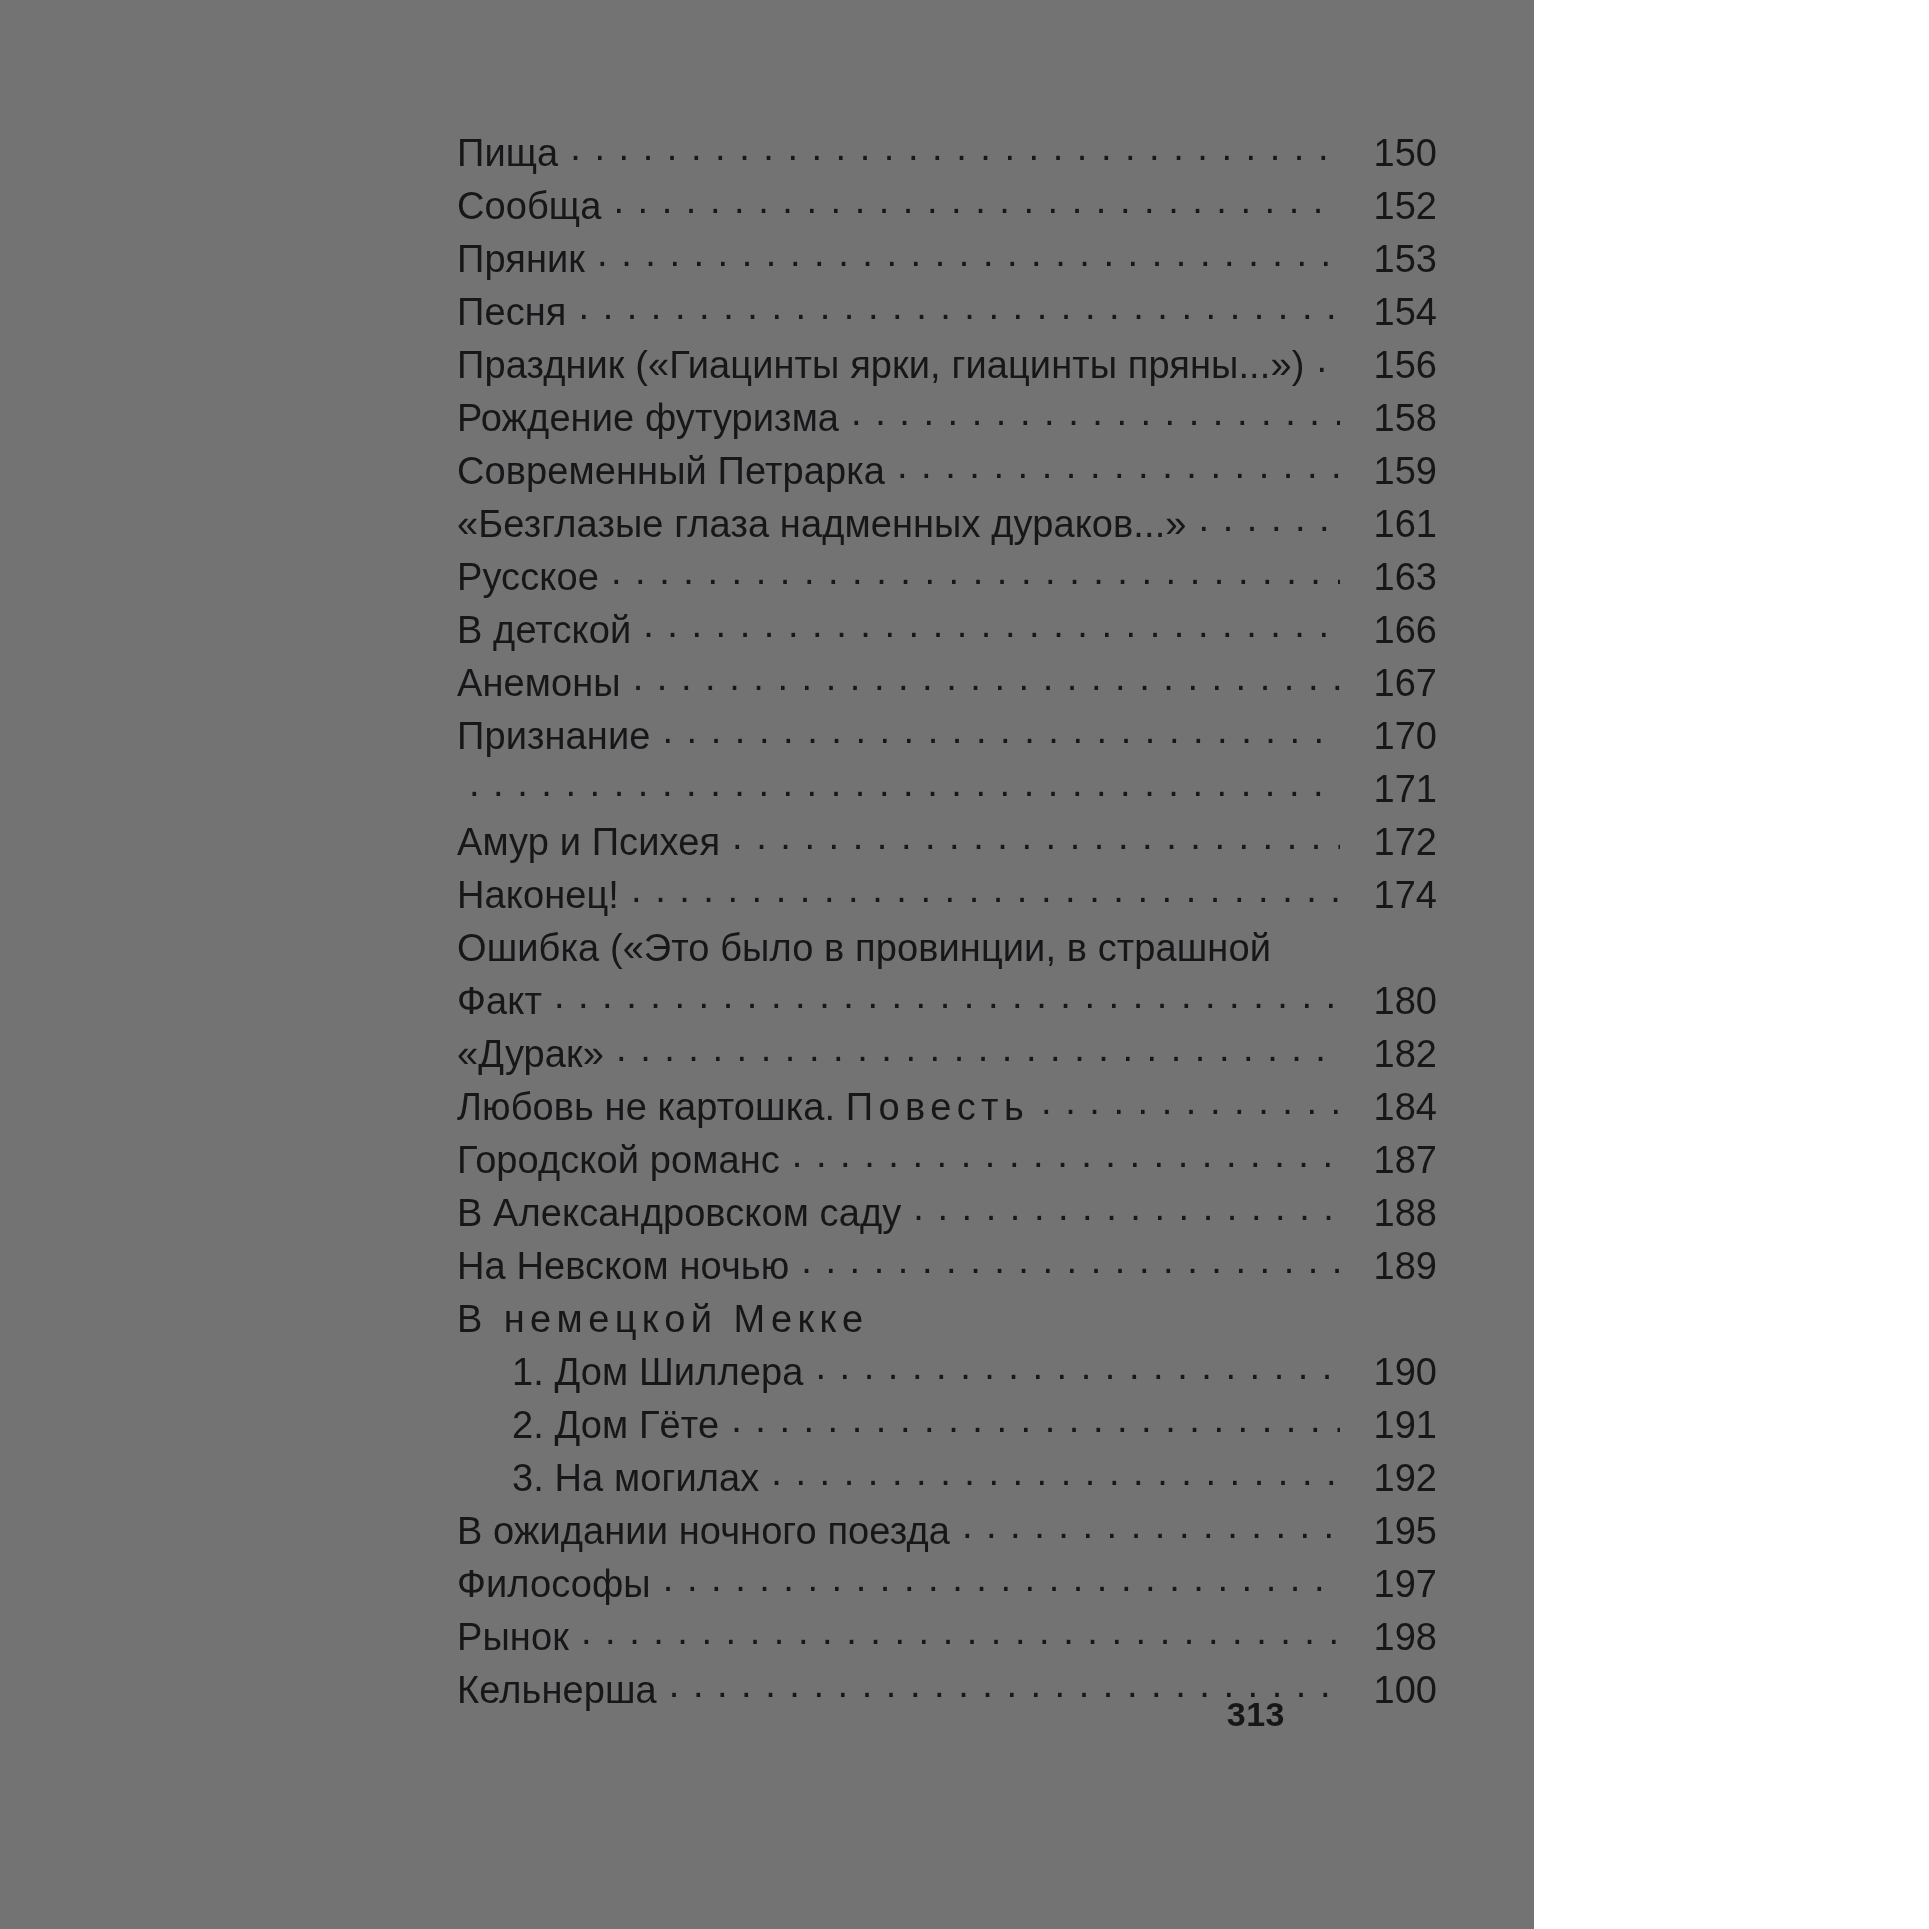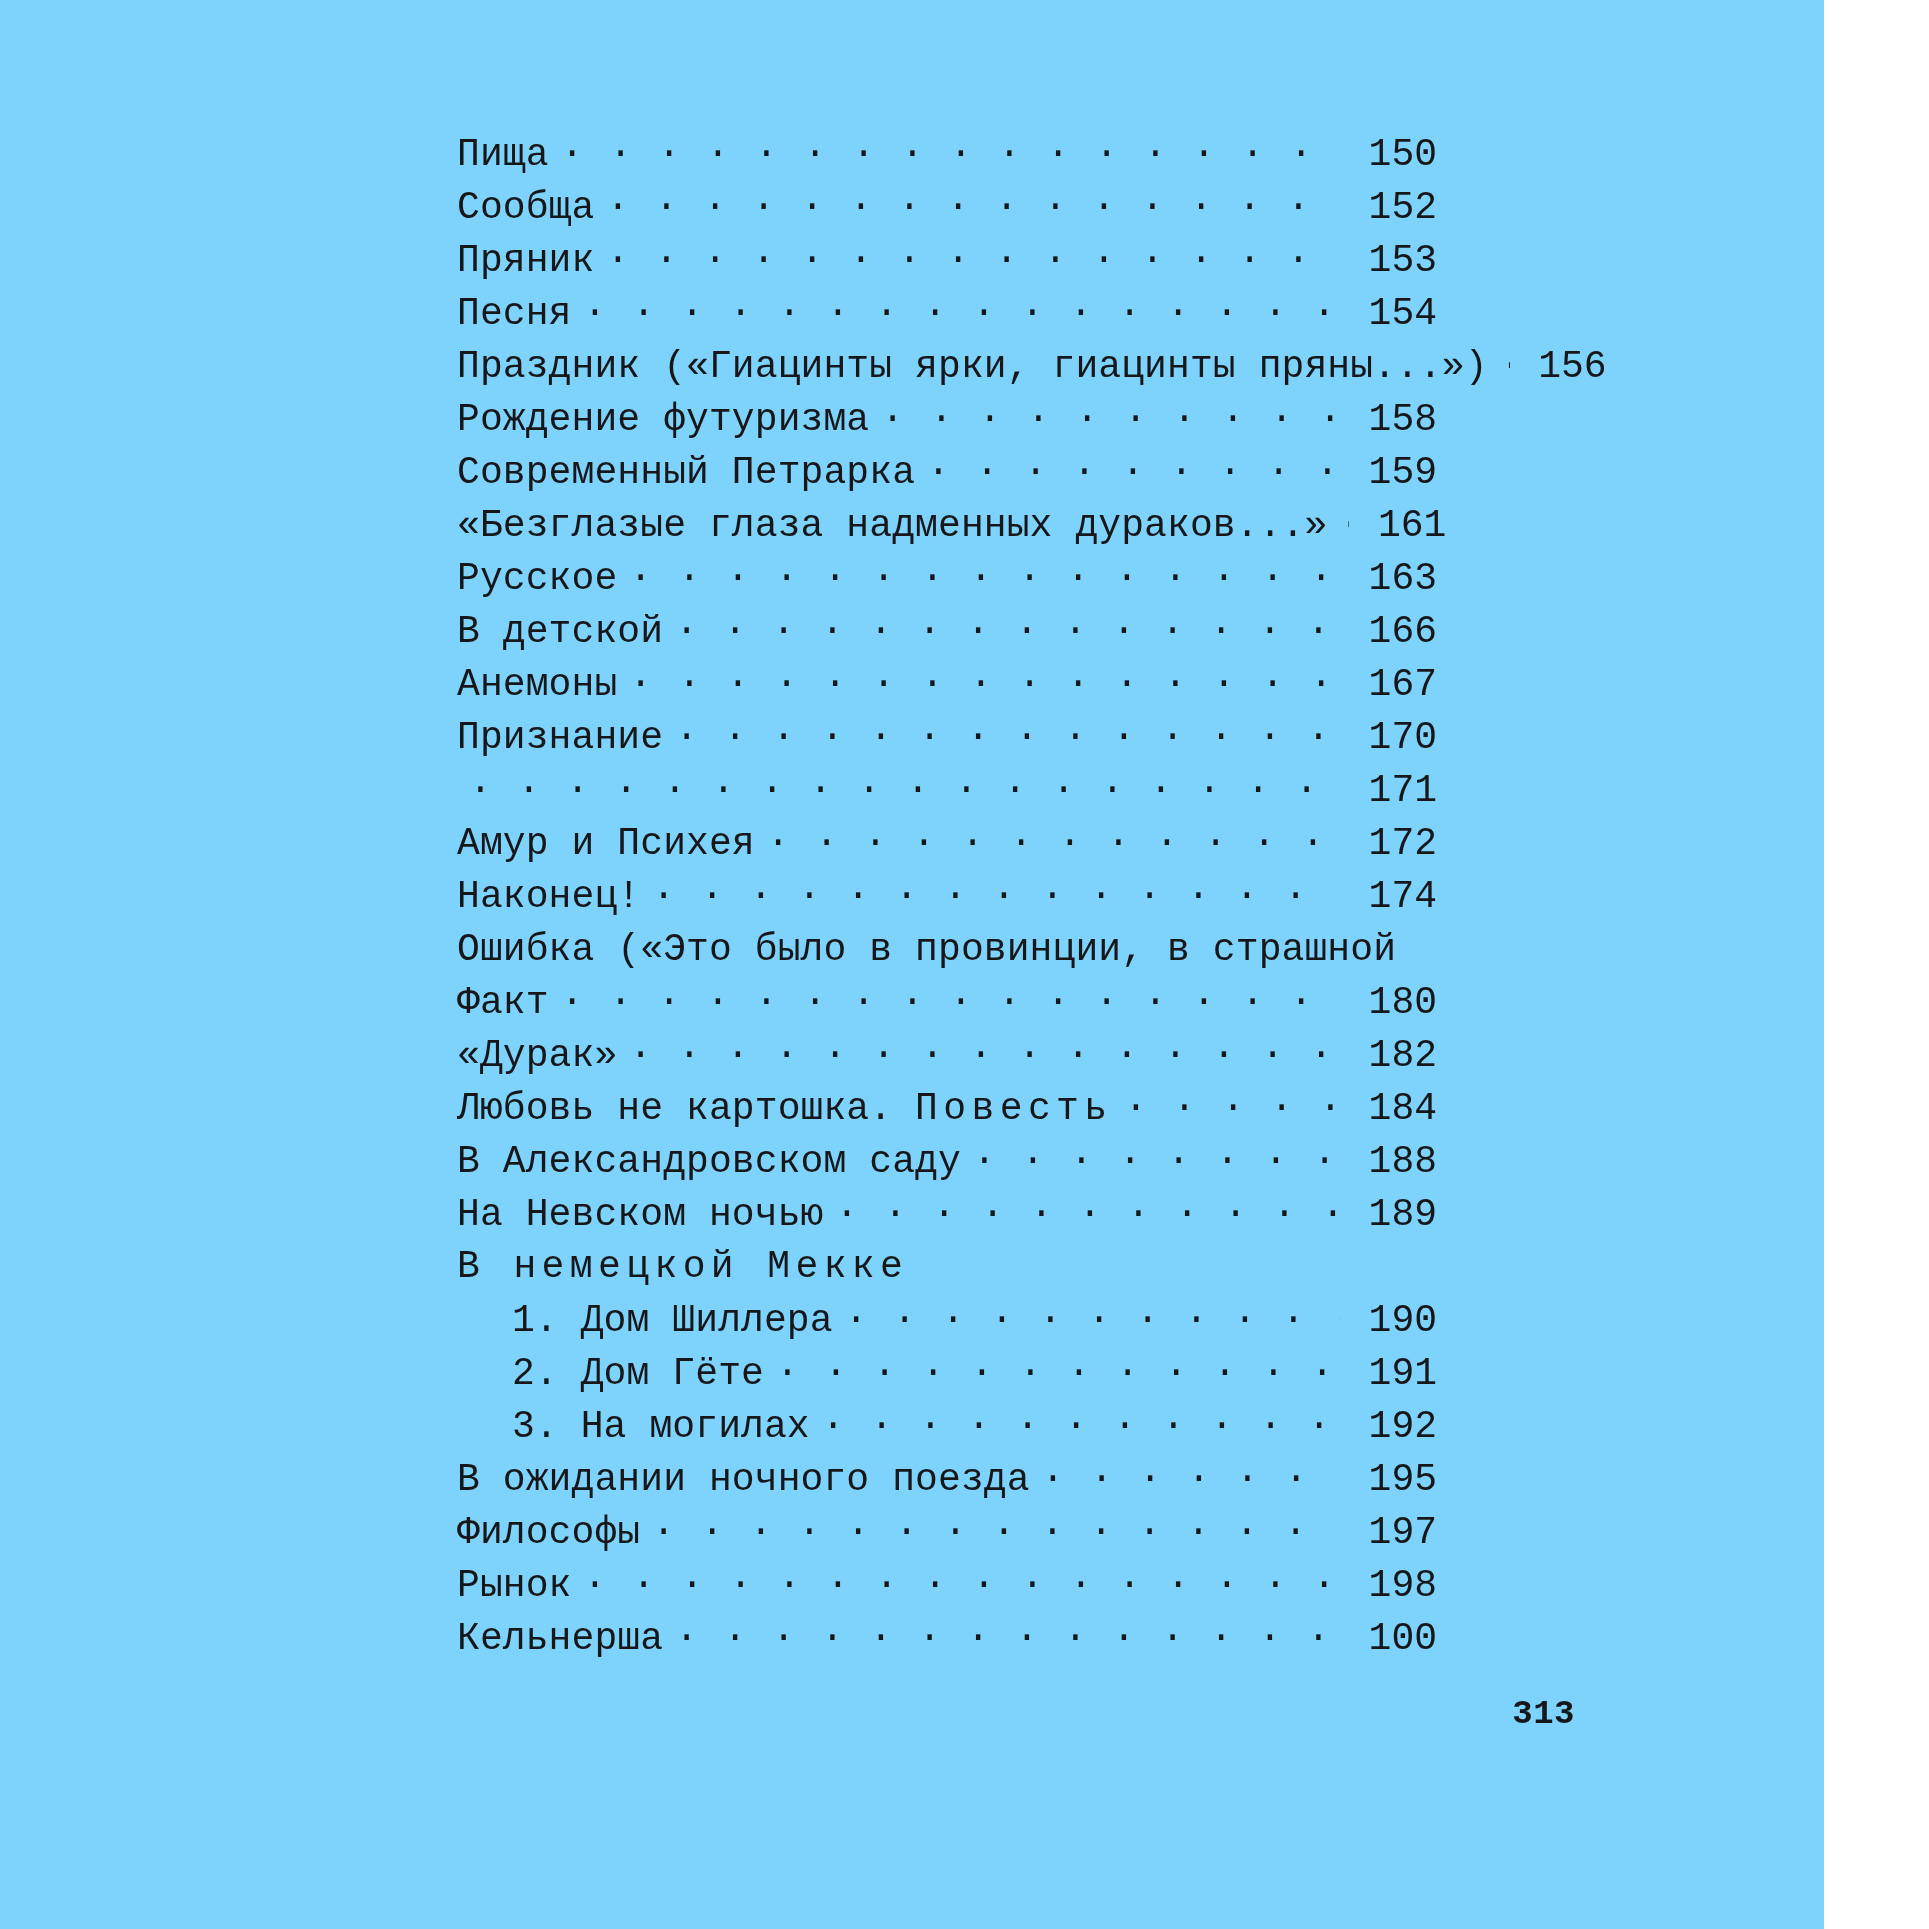--- a/index.html
+++ b/index.html
@@ -3,25 +3,25 @@
 <meta charset="utf-8">
 <style>
   html, body {
     margin: 0;
     padding: 0;
     background: #ffffff;
   }
 
   #page {
     position: relative;
-    width: 1824px;
+    width: 1534px;
     height: 1930px;
-    background: #7dd3fc;
+    background: #737373;
     overflow: hidden;
-    font-family: Liberation Mono, monospace;
+    font-family: Liberation Sans, sans-serif;
     color: #17171a;
   }
 
   
   #toc {
     position: absolute;
     left: 457px;
     top: 127px;
     width: 980px;
   }
@@ -193,20 +193,25 @@
         <span class="toc-title">«Дурак»</span>
         <span class="toc-leader"></span>
         <span class="toc-page">182</span>
       </div>
       <div class="toc-row">
         <span class="toc-title"><span>Любовь не картошка. </span><span class="spaced-word">Повесть</span></span>
         <span class="toc-leader"></span>
         <span class="toc-page">184</span>
       </div>
       <div class="toc-row">
+        <span class="toc-title">Городской романс</span>
+        <span class="toc-leader"></span>
+        <span class="toc-page">187</span>
+      </div>
+      <div class="toc-row">
         <span class="toc-title">В Александровском саду</span>
         <span class="toc-leader"></span>
         <span class="toc-page">188</span>
       </div>
       <div class="toc-row">
         <span class="toc-title">На Невском ночью</span>
         <span class="toc-leader"></span>
         <span class="toc-page">189</span>
       </div>
       <div class="toc-row nopage">

